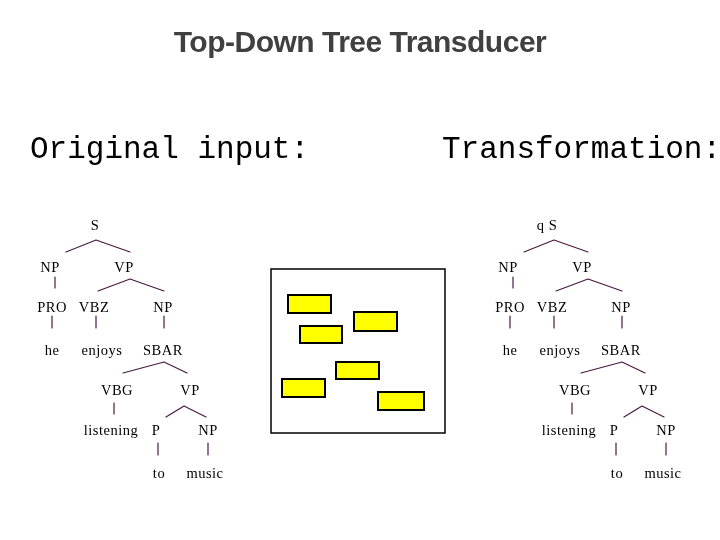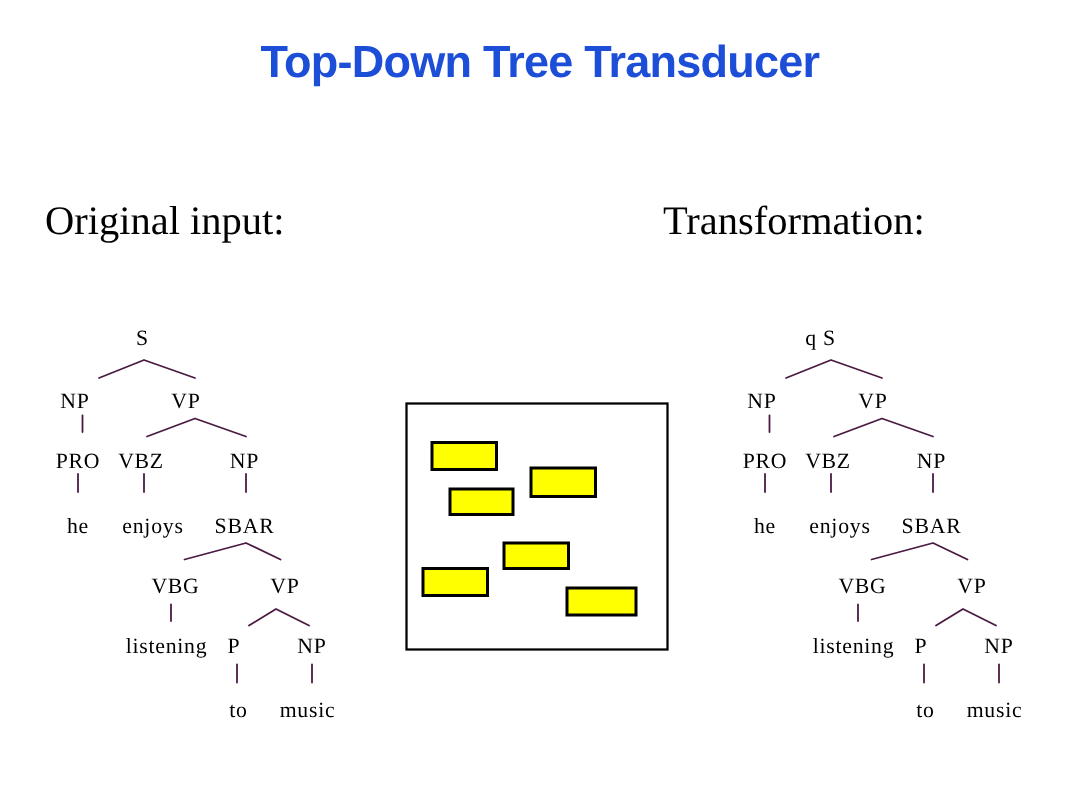--- a/index.html
+++ b/index.html
@@ -16,36 +16,36 @@
     color: #000000;
   }
   .title {
     position: absolute;
     left: 0; top: 25px; width: 720px;
     text-align: center;
     font-family: "Liberation Sans", sans-serif;
     font-size: 30px;
     font-weight: 700;
     letter-spacing: -0.5px;
-    color: #1d4ed8;
+    color: #404040;
   }
   .subtitle {
     position: absolute;
     left: 0; top: 64px; width: 720px;
     text-align: center;
     font-family: "Liberation Sans", sans-serif;
     font-size: 21px;
     font-weight: 600;
     color: #000000;
   }
   .heading {
     position: absolute;
     top: 132px;
-    font-family: Liberation Serif, serif;
-    font-size: 27px;
+    font-family: Liberation Mono, monospace;
+    font-size: 31px;
     font-weight: 400;
     color: #000000;
     white-space: nowrap;
   }
   .heading-left  { left: 30px; }
   .heading-right { left: 442px; }
   svg.diagram {
     position: absolute;
     left: 0; top: 0;
     width: 720px; height: 540px;

